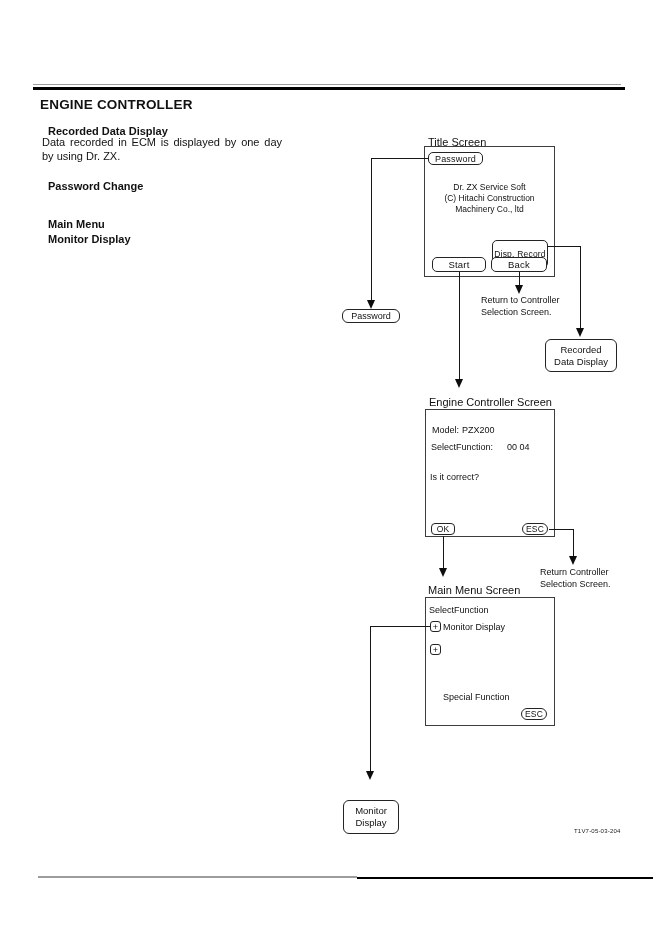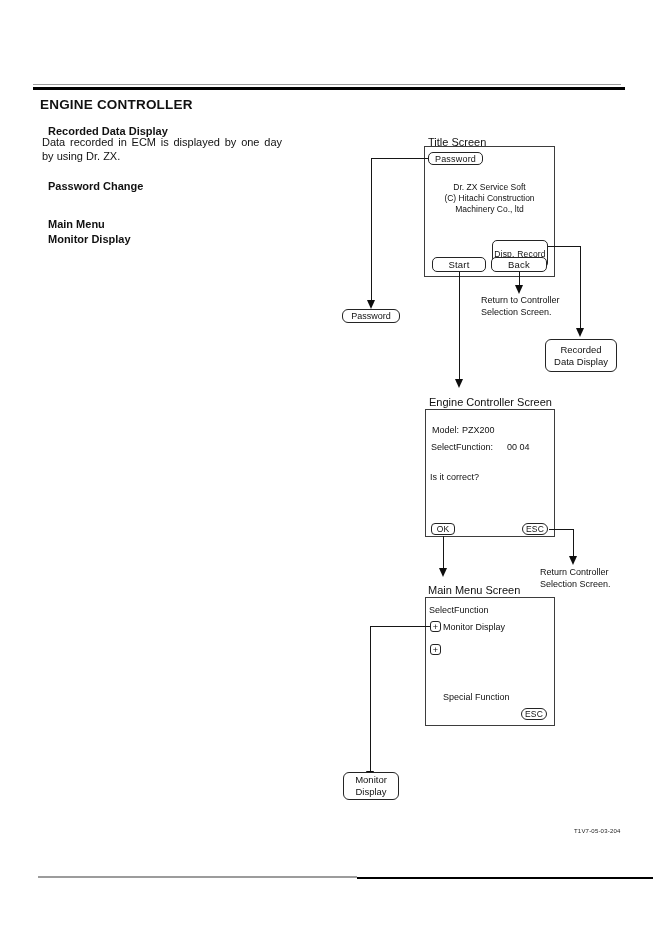--- a/index.html
+++ b/index.html
@@ -121,21 +121,21 @@
   <div class="sctext" style="left:429px;top:605px;">SelectFunction</div>
   <div class="plusbtn" style="left:430px;top:621px;">+</div>
   <div class="sctext" style="left:443px;top:622px;">Monitor Display</div>
   <div class="plusbtn" style="left:430px;top:644px;">+</div>
   <div class="sctext" style="left:443px;top:645px;margin-top:47px;">Special Function</div>
   <div class="btn" style="left:521px;top:708px;width:26px;height:12px;border-radius:6px;font-size:8.5px;">ESC</div>
 
   <div class="hl" style="left:370px;top:626px;width:60px;"></div>
   <div class="vl" style="left:370px;top:626px;height:145px;"></div>
   <div class="arrow" style="left:366px;top:771px;"></div>
-  <div class="node" style="left:343px;top:772px;width:56px;height:28px;">
+  <div class="node" style="left:343px;top:800px;width:56px;height:34px;">
     <div>Monitor</div>
     <div>Display</div>
   </div>
 
   <div class="fig-code">T1V7-05-03-204</div>
 
   <div class="rule" style="left:38px;top:876px;width:319px;height:2px;background:#9c9c9c;"></div>
   <div class="rule" style="left:357px;top:877px;width:296px;height:2px;background:#000;"></div>
 
 </div>

